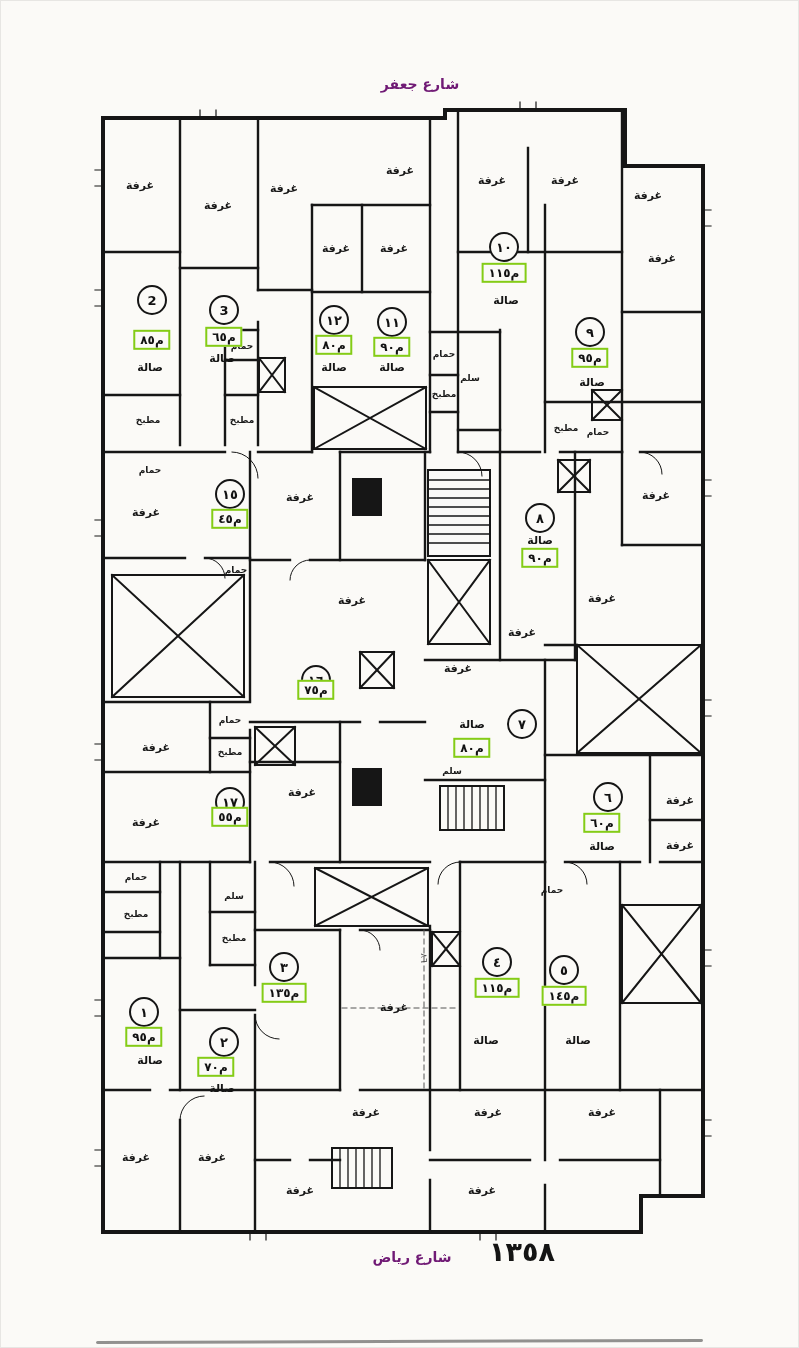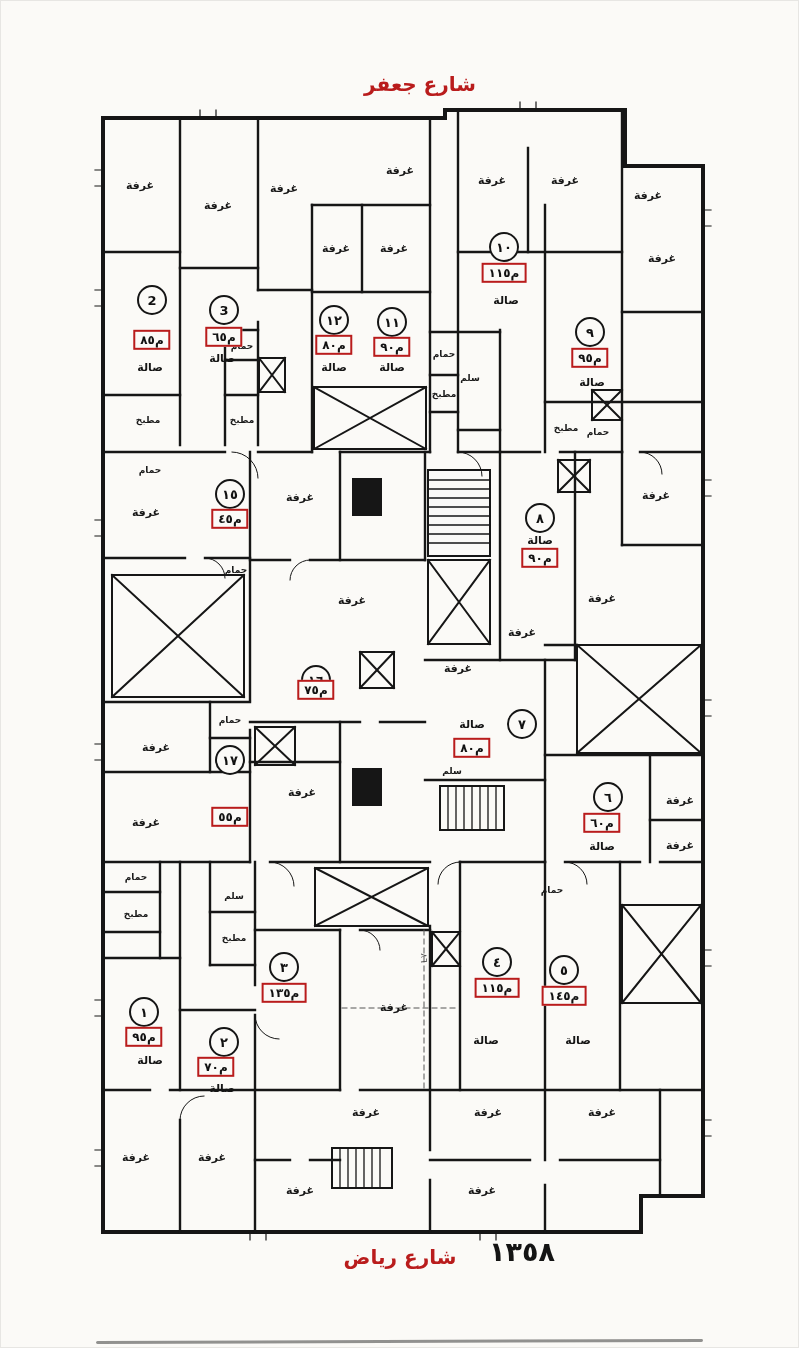--- a/index.html
+++ b/index.html
@@ -1,23 +1,23 @@
 <!DOCTYPE html>
 <html lang="ar"><head>
 <meta charset="utf-8">
 <style>
   *{box-sizing:border-box;margin:0;padding:0}
   html,body{background:#d8d6d2;font-family:"DejaVu Sans","Liberation Sans",sans-serif}
   .page{position:relative;width:799px;height:1348px;background:#fbfaf7;margin:0 auto;overflow:hidden;box-shadow:inset 0 0 0 1px #00000014}
   svg.linework{position:absolute;left:0;top:0}
   .lbl{position:absolute;transform:translate(-50%,-50%);font-size:11px;font-weight:bold;color:#151515;white-space:nowrap;direction:rtl;line-height:1}
   .lbl.small{font-size:9px;color:#1b1b1b}
-  .street{position:absolute;transform:translate(-50%,-50%);font-size:20px;font-weight:bold;color:#b91c1c;direction:rtl;white-space:nowrap}
+  .street{position:absolute;transform:translate(-50%,-50%);font-size:14px;font-weight:bold;color:#701a75;direction:rtl;white-space:nowrap}
   .apt{position:absolute;transform:translate(-50%,-50%);width:30px;height:30px;border:2.2px solid #151515;border-radius:50%;display:flex;align-items:center;justify-content:center;font-weight:bold;font-size:13px;color:#111;background:#fbfaf7;line-height:1}
-  .area{position:absolute;transform:translate(-50%,-50%);border:2px solid #b91c1c;padding:1px 5px;font-weight:bold;font-size:12px;color:#111;background:#fbfaf7;direction:rtl;white-space:nowrap;line-height:1.2}
+  .area{position:absolute;transform:translate(-50%,-50%);border:2px solid #84cc16;padding:1px 5px;font-weight:bold;font-size:12px;color:#111;background:#fbfaf7;direction:rtl;white-space:nowrap;line-height:1.2}
   .planno{position:absolute;transform:translate(-50%,-50%);font-size:27px;font-weight:bold;color:#141414;direction:rtl;letter-spacing:2px}
   .dim{position:absolute;transform:translate(-50%,-50%) rotate(90deg);font-size:9px;color:#555}
   .scan-artifact{position:absolute;left:12%;bottom:5px;width:76%;height:3px;background:#3a3a3a;opacity:.55;border-radius:2px;transform:rotate(-.2deg)}
 </style>
 </head>
 <body>
 
 <div class="page">
 
   <svg class="linework" width="799" height="1348" viewBox="0 0 799 1348">
@@ -97,21 +97,21 @@
         <path d="M95,170 H103 M95,186 H103 M95,290 H103 M95,306 H103 M95,520 H103 M95,536 H103 M95,744 H103 M95,760 H103 M95,1000 H103 M95,1016 H103 M95,1150 H103 M95,1166 H103"></path>
         <path d="M703,210 H711 M703,226 H711 M703,480 H711 M703,496 H711 M703,700 H711 M703,716 H711 M703,950 H711 M703,966 H711 M703,1120 H711 M703,1136 H711"></path>
         <path d="M200,110 V118 M216,110 V118 M520,102 V110 M536,102 V110 M250,1232 V1240 M266,1232 V1240 M480,1232 V1240 M496,1232 V1240"></path>
       </g>
 
       <path stroke="#555" stroke-width="1" stroke-dasharray="5,4" d="M424,930 V1088 M342,1008 H458"></path>
     </g>
   </svg>
 
   <div class="street" style="left:420px;top:84px">شارع جعفر</div>
-  <div class="street" style="left:400px;top:1257px">شارع رياض</div>
+  <div class="street" style="left:412px;top:1257px">شارع رياض</div>
   <div class="planno" style="left:522px;top:1251px">١٣٥٨</div>
 
   <span class="lbl" style="left:140px;top:185px">غرفة</span>
   <span class="lbl" style="left:218px;top:205px">غرفة</span>
   <span class="lbl" style="left:284px;top:188px">غرفة</span>
   <span class="lbl" style="left:400px;top:170px">غرفة</span>
   <span class="lbl" style="left:336px;top:248px">غرفة</span>
   <span class="lbl" style="left:394px;top:248px">غرفة</span>
   <span class="lbl" style="left:492px;top:180px">غرفة</span>
   <span class="lbl" style="left:565px;top:180px">غرفة</span>
@@ -198,21 +198,21 @@
 
   <div class="apt" style="left:540px;top:518px">٨</div>
   <div class="area" style="left:540px;top:558px">م٩٠</div>
 
   <div class="apt" style="left:316px;top:680px">١٦</div>
   <div class="area" style="left:316px;top:690px">م٧٥</div>
 
   <div class="apt" style="left:522px;top:724px">٧</div>
   <div class="area" style="left:472px;top:748px">م٨٠</div>
 
-  <div class="apt" style="left:230px;top:760px">١٧</div>
+  <div class="apt" style="left:230px;top:802px">١٧</div>
   <div class="area" style="left:230px;top:817px">م٥٥</div>
 
   <div class="apt" style="left:608px;top:797px">٦</div>
   <div class="area" style="left:602px;top:823px">م٦٠</div>
 
   <div class="apt" style="left:144px;top:1012px">١</div>
   <div class="area" style="left:144px;top:1037px">م٩٥</div>
 
   <div class="apt" style="left:224px;top:1042px">٢</div>
   <div class="area" style="left:216px;top:1067px">م٧٠</div>

